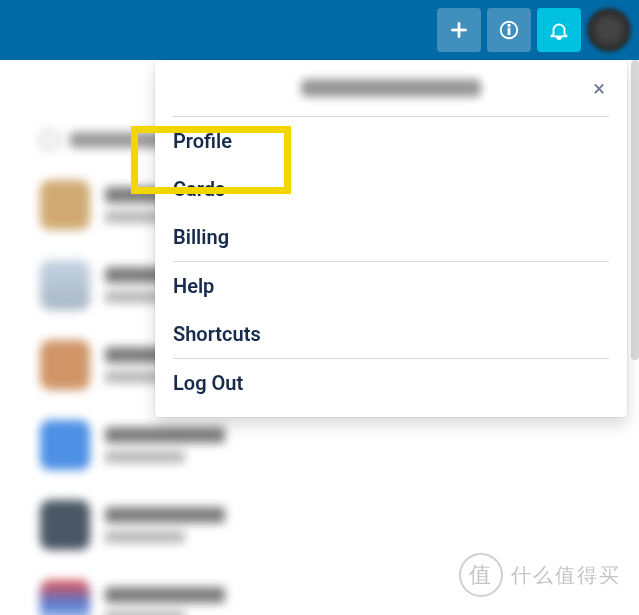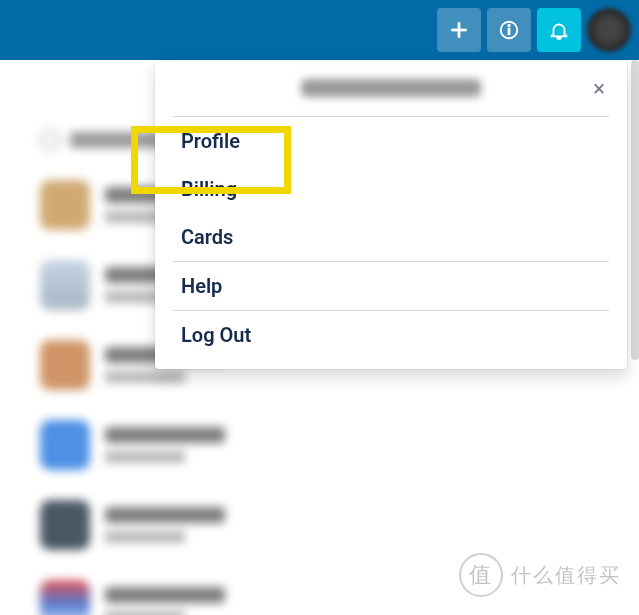--- a/index.html
+++ b/index.html
@@ -89,21 +89,21 @@
     width: 28px; height: 28px;
     display:flex; align-items:center; justify-content:center;
     color:#6b778c; cursor:pointer; font-size:22px;
   }
   .dd-divider {
     height: 1px;
     background: #d5d9de;
     margin: 0 18px;
   }
   .dd-item {
-    padding: 12px 26px;
+    padding: 12px 18px;
     font-size: 20px;
     font-weight: 600;
     color: #172b4d;
     cursor: pointer;
   }
   .highlight-box {
     position: absolute;
     border: 7px solid #f2d600;
     pointer-events: none;
   }
@@ -202,26 +202,27 @@
 <div class="dropdown">
   <div class="dd-header">
     <div class="dd-title-blur"></div>
     <div class="dd-close">
       <span>×</span>
     </div>
   </div>
   <div class="dd-divider"></div>
 
   <div class="dd-item">Profile</div>
+  <div class="dd-item">Cards</div>
   <div class="dd-item">Billing</div>
-  <div class="dd-item">Cards</div>
 
   <div class="dd-divider"></div>
 
   <div class="dd-item">Help</div>
+  <div class="dd-item">Shortcuts</div>
 
   <div class="dd-divider"></div>
 
   <div class="dd-item">Log Out</div>
 </div>
 
 <div class="highlight-box" style="left:131px; top:126px; width:160px; height:68px;"></div>
 
 <div class="scroll-stub"></div>
 

